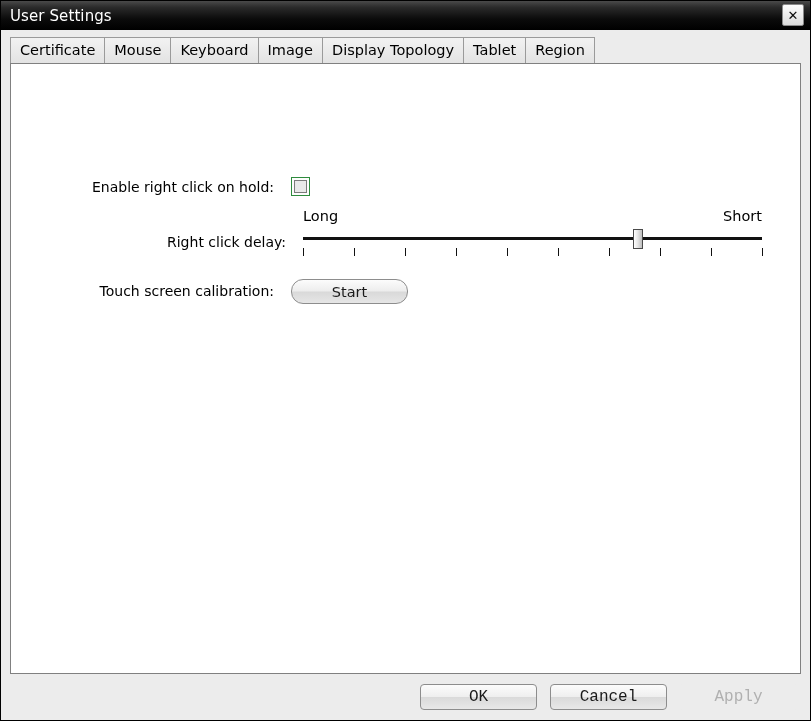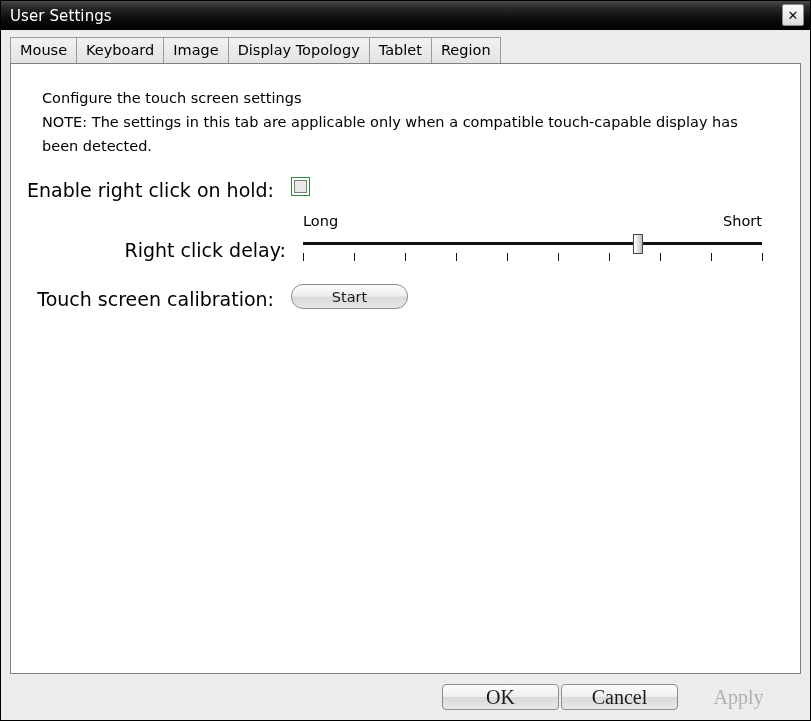--- a/index.html
+++ b/index.html
@@ -137,21 +137,21 @@
     width: 100%;
   }
   .row {
     position: relative;
     display: flex;
     align-items: flex-start;
   }
   .row-label {
     width: 263px;
     text-align: right;
-    font-size: 19px;
+    font-size: 14px;
     color: #000000;
     flex: 0 0 263px;
     white-space: nowrap;
   }
   .row-field {
     margin-left: 17px;
     position: relative;
   }
 
   
@@ -264,23 +264,23 @@
     display: flex;
     align-items: center;
     justify-content: flex-end;
     padding-right: 13px;
     box-sizing: border-box;
   }
   .btn {
     width: 117px;
     height: 26px;
     box-sizing: border-box;
-    margin-left: 2px;
-    font-size: 20px;
-    font-family: Liberation Serif, serif;
+    margin-left: 13px;
+    font-size: 16px;
+    font-family: Liberation Mono, monospace;
     color: #1a1a1a;
     background: linear-gradient(to bottom, #fcfcfc 0%, #efefef 48%, #dadada 52%, #e8e8e8 100%);
     border: 1px solid #8d8d8d;
     border-radius: 4px;
     cursor: pointer;
     padding: 0;
   }
   .btn.disabled {
     color: #b0b0b0;
     background: #ececec;
@@ -294,34 +294,31 @@
 <div class="window">
 
   <div class="titlebar">
     <div class="title-text">User Settings</div>
     <div class="close-button">✕</div>
   </div>
 
   <div class="dialog-body">
 
     <div class="tabstrip">
+      <div class="tab">Certificate</div>
       <div class="tab">Mouse</div>
       <div class="tab">Keyboard</div>
       <div class="tab">Image</div>
       <div class="tab">Display Topology</div>
       <div class="tab">Tablet</div>
       <div class="tab">Region</div>
     </div>
 
     <div class="panel">
 
-      <div class="intro">
-        <div>Configure the touch screen settings</div>
-        <div>NOTE: The settings in this tab are applicable only when a compatible touch-capable display has been detected.</div>
-      </div>
 
       <div class="form">
 
         <div class="row row-checkbox">
           <div class="row-label">Enable right click on hold:</div>
           <div class="row-field">
             <div class="checkbox">
               <div class="inner"></div>
             </div>
           </div>

